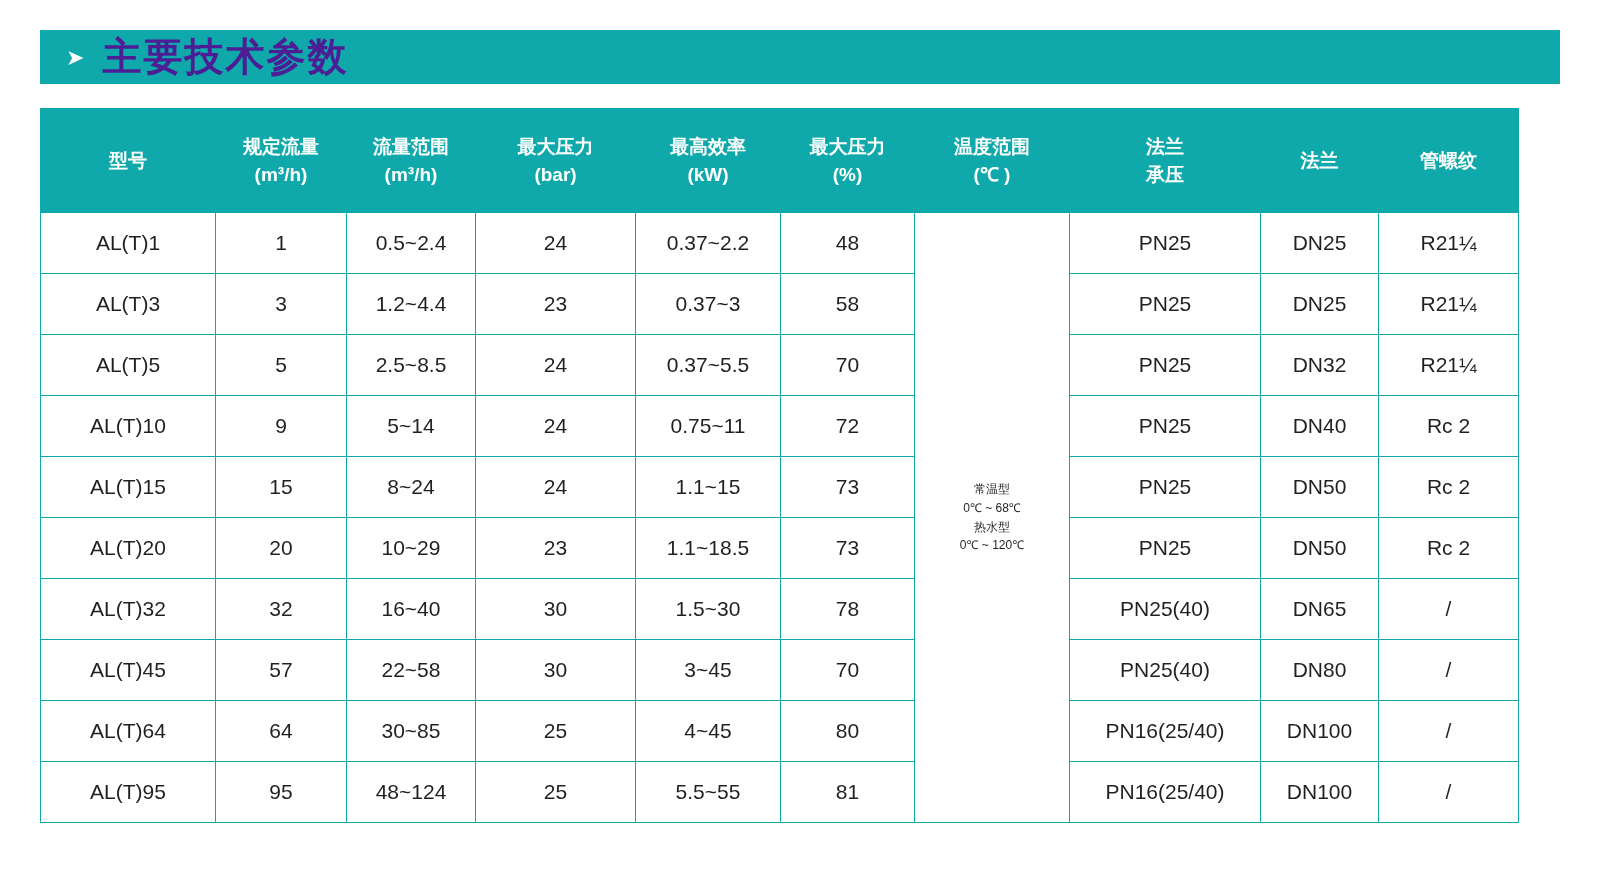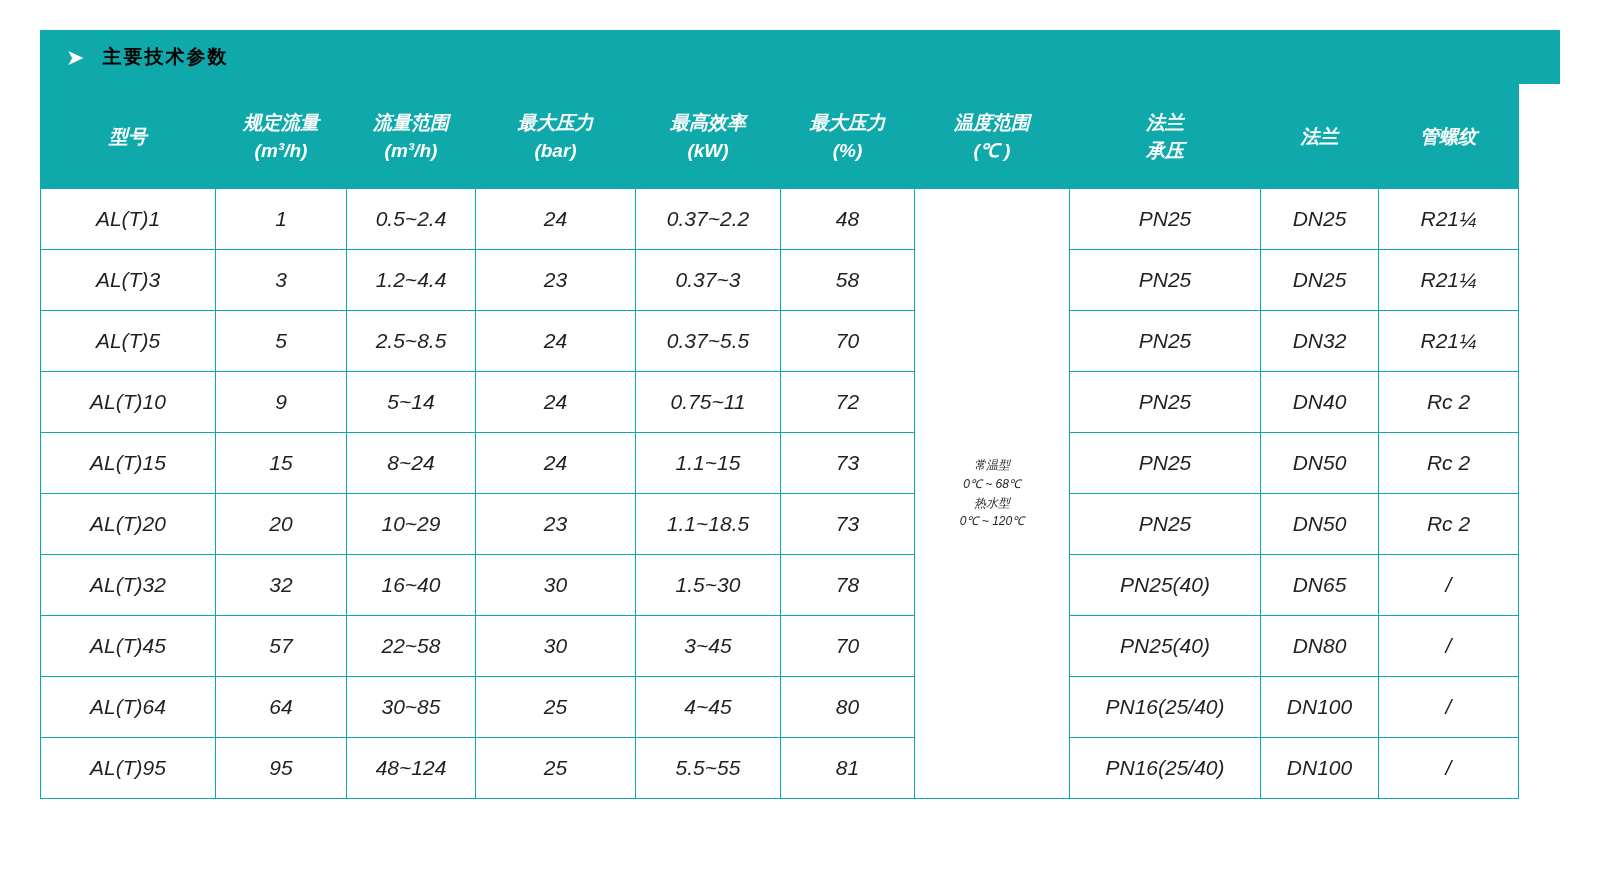--- a/index.html
+++ b/index.html
@@ -32,31 +32,31 @@
   }
   .section-header .arrow-icon {
     display: inline-block;
     color: #ffffff;
     font-size: 22px;
     line-height: 1;
     margin-right: 18px;
     transform: translateY(1px);
   }
   .section-header .section-title {
-    color: #000000;
-    font-size: 19px;
+    color: #4c1d95;
+    font-size: 39px;
     font-weight: bold;
     letter-spacing: 2px;
   }
   
   .spec-table {
+    margin-top: 24px;
     border-collapse: collapse;
     width: 1265px;
     table-layout: fixed;
-    font-style: italic;
   }
   .spec-table th {
     background: #0fa9ab;
     color: #ffffff;
     font-size: 19px;
     font-weight: bold;
     line-height: 1.45;
     border: 1px solid #0fa9ab;
     padding: 12px 4px;
     text-align: center;

